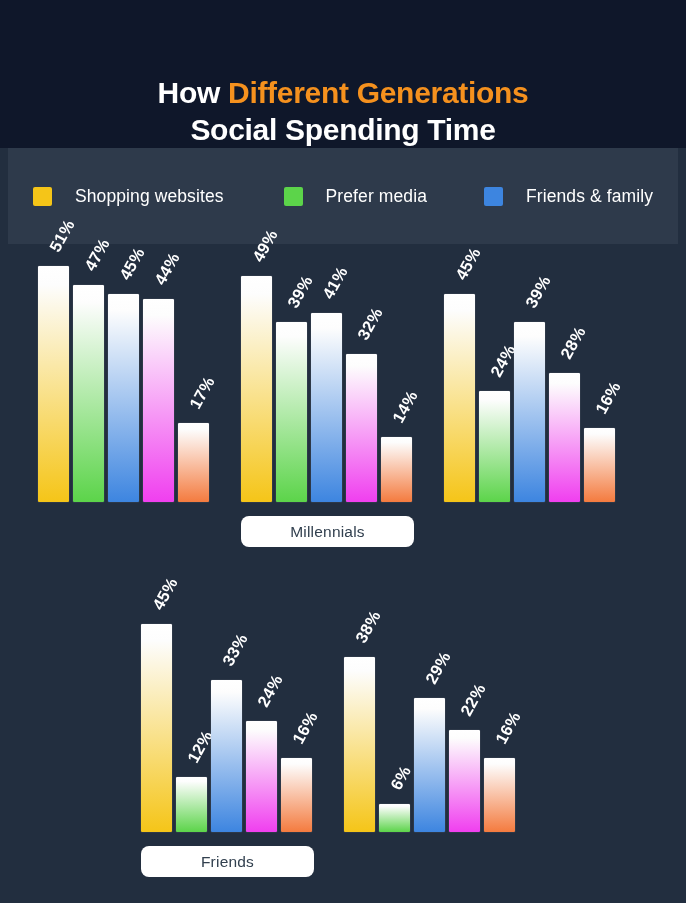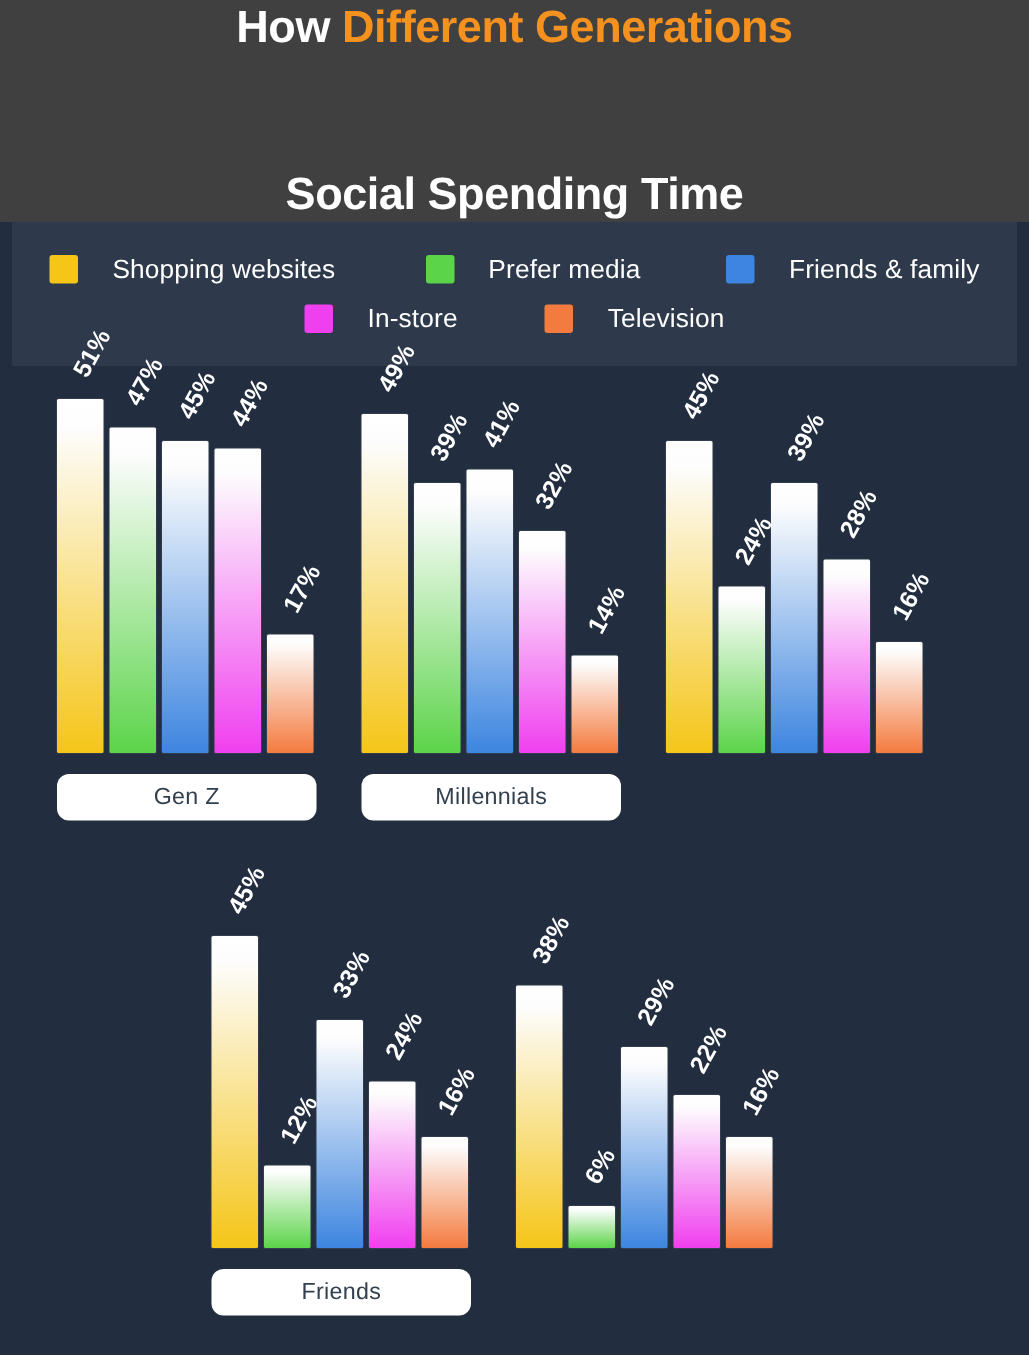--- a/index.html
+++ b/index.html
@@ -7,22 +7,22 @@
     width:686px;height:903px;overflow:hidden;
     background:#222e3f;
     font-family:"Liberation Sans","DejaVu Sans",sans-serif;
     -webkit-font-smoothing:antialiased;
   }
   #infographic{position:relative;width:686px;height:903px;background:#222e3f;}
 
   
   .header{
     position:absolute;left:0;top:0;width:686px;height:148px;
-    background:#404040;
-    display:flex;flex-direction:column;align-items:center;justify-content:space-between;
+    background:#0f172a;
+    display:flex;flex-direction:column;align-items:center;justify-content:flex-end;
   }
   .title-line{
     font-size:30px;font-weight:bold;line-height:1.24;
     letter-spacing:-0.3px;color:#ffffff;white-space:nowrap;
   }
   .title-accent{color:#f5911e;}
 
   
   .legend{
     position:absolute;left:8px;top:148px;width:670px;height:96px;
@@ -89,155 +89,144 @@
         </div>
         <div class="legend-item" style="margin-left: 60px;">
           <span class="swatch" style="background: rgb(92, 212, 74);"></span>
           <span class="legend-label">Prefer media</span>
         </div>
         <div class="legend-item" style="margin-left: 57px;">
           <span class="swatch" style="background: rgb(61, 133, 224);"></span>
           <span class="legend-label">Friends &amp; family</span>
         </div>
       </div>
-    <div class="legend-row" id="legend-row-2">
-        <div class="legend-item">
-          <span class="swatch" style="background: rgb(240, 63, 239);"></span>
-          <span class="legend-label">In-store</span>
-        </div>
-        <div class="legend-item" style="margin-left: 58px;">
-          <span class="swatch" style="background: rgb(244, 123, 63);"></span>
-          <span class="legend-label">Television</span>
+  </div>
+
+  <div class="panel">
+    <div class="chart-row row-top" id="chart-row-top">
+        <div class="group">
+          <div class="plot">
+            <div class="bar-slot">
+              <span class="val" style="bottom: 242px; transform: rotate(-61deg);">51%</span>
+              <div class="bar" style="height: 236px; background: linear-gradient(rgb(255, 255, 255) 0%, rgb(253, 253, 253) 8%, rgb(245, 197, 24) 100%);"></div>
+            </div>
+            <div class="bar-slot">
+              <span class="val" style="bottom: 223px; transform: rotate(-61deg);">47%</span>
+              <div class="bar" style="height: 217px; background: linear-gradient(rgb(255, 255, 255) 0%, rgb(253, 253, 253) 8%, rgb(92, 212, 74) 100%);"></div>
+            </div>
+            <div class="bar-slot">
+              <span class="val" style="bottom: 214px; transform: rotate(-61deg);">45%</span>
+              <div class="bar" style="height: 208px; background: linear-gradient(rgb(255, 255, 255) 0%, rgb(253, 253, 253) 8%, rgb(61, 133, 224) 100%);"></div>
+            </div>
+            <div class="bar-slot">
+              <span class="val" style="bottom: 209px; transform: rotate(-61deg);">44%</span>
+              <div class="bar" style="height: 203px; background: linear-gradient(rgb(255, 255, 255) 0%, rgb(253, 253, 253) 8%, rgb(240, 63, 239) 100%);"></div>
+            </div>
+            <div class="bar-slot">
+              <span class="val" style="bottom: 85px; transform: rotate(-61deg);">17%</span>
+              <div class="bar" style="height: 79px; background: linear-gradient(rgb(255, 255, 255) 0%, rgb(253, 253, 253) 8%, rgb(244, 123, 63) 100%);"></div>
+            </div>
+          </div>
+        </div>
+        <div class="group">
+          <div class="plot">
+            <div class="bar-slot">
+              <span class="val" style="bottom: 232px; transform: rotate(-61deg);">49%</span>
+              <div class="bar" style="height: 226px; background: linear-gradient(rgb(255, 255, 255) 0%, rgb(253, 253, 253) 8%, rgb(245, 197, 24) 100%);"></div>
+            </div>
+            <div class="bar-slot">
+              <span class="val" style="bottom: 186px; transform: rotate(-61deg);">39%</span>
+              <div class="bar" style="height: 180px; background: linear-gradient(rgb(255, 255, 255) 0%, rgb(253, 253, 253) 8%, rgb(92, 212, 74) 100%);"></div>
+            </div>
+            <div class="bar-slot">
+              <span class="val" style="bottom: 195px; transform: rotate(-61deg);">41%</span>
+              <div class="bar" style="height: 189px; background: linear-gradient(rgb(255, 255, 255) 0%, rgb(253, 253, 253) 8%, rgb(61, 133, 224) 100%);"></div>
+            </div>
+            <div class="bar-slot">
+              <span class="val" style="bottom: 154px; transform: rotate(-61deg);">32%</span>
+              <div class="bar" style="height: 148px; background: linear-gradient(rgb(255, 255, 255) 0%, rgb(253, 253, 253) 8%, rgb(240, 63, 239) 100%);"></div>
+            </div>
+            <div class="bar-slot">
+              <span class="val" style="bottom: 71px; transform: rotate(-61deg);">14%</span>
+              <div class="bar" style="height: 65px; background: linear-gradient(rgb(255, 255, 255) 0%, rgb(253, 253, 253) 8%, rgb(244, 123, 63) 100%);"></div>
+            </div>
+          </div>
+          <div class="pill">Millennials</div>
+        </div>
+        <div class="group">
+          <div class="plot">
+            <div class="bar-slot">
+              <span class="val" style="bottom: 214px; transform: rotate(-61deg);">45%</span>
+              <div class="bar" style="height: 208px; background: linear-gradient(rgb(255, 255, 255) 0%, rgb(253, 253, 253) 8%, rgb(245, 197, 24) 100%);"></div>
+            </div>
+            <div class="bar-slot">
+              <span class="val" style="bottom: 117px; transform: rotate(-61deg);">24%</span>
+              <div class="bar" style="height: 111px; background: linear-gradient(rgb(255, 255, 255) 0%, rgb(253, 253, 253) 8%, rgb(92, 212, 74) 100%);"></div>
+            </div>
+            <div class="bar-slot">
+              <span class="val" style="bottom: 186px; transform: rotate(-61deg);">39%</span>
+              <div class="bar" style="height: 180px; background: linear-gradient(rgb(255, 255, 255) 0%, rgb(253, 253, 253) 8%, rgb(61, 133, 224) 100%);"></div>
+            </div>
+            <div class="bar-slot">
+              <span class="val" style="bottom: 135px; transform: rotate(-61deg);">28%</span>
+              <div class="bar" style="height: 129px; background: linear-gradient(rgb(255, 255, 255) 0%, rgb(253, 253, 253) 8%, rgb(240, 63, 239) 100%);"></div>
+            </div>
+            <div class="bar-slot">
+              <span class="val" style="bottom: 80px; transform: rotate(-61deg);">16%</span>
+              <div class="bar" style="height: 74px; background: linear-gradient(rgb(255, 255, 255) 0%, rgb(253, 253, 253) 8%, rgb(244, 123, 63) 100%);"></div>
+            </div>
+          </div>
+        </div>
+      </div>
+    <div class="chart-row row-bottom" id="chart-row-bottom">
+        <div class="group">
+          <div class="plot">
+            <div class="bar-slot">
+              <span class="val" style="bottom: 214px; transform: rotate(-61deg);">45%</span>
+              <div class="bar" style="height: 208px; background: linear-gradient(rgb(255, 255, 255) 0%, rgb(253, 253, 253) 8%, rgb(245, 197, 24) 100%);"></div>
+            </div>
+            <div class="bar-slot">
+              <span class="val" style="bottom: 61px; transform: rotate(-61deg);">12%</span>
+              <div class="bar" style="height: 55px; background: linear-gradient(rgb(255, 255, 255) 0%, rgb(253, 253, 253) 8%, rgb(92, 212, 74) 100%);"></div>
+            </div>
+            <div class="bar-slot">
+              <span class="val" style="bottom: 158px; transform: rotate(-61deg);">33%</span>
+              <div class="bar" style="height: 152px; background: linear-gradient(rgb(255, 255, 255) 0%, rgb(253, 253, 253) 8%, rgb(61, 133, 224) 100%);"></div>
+            </div>
+            <div class="bar-slot">
+              <span class="val" style="bottom: 117px; transform: rotate(-61deg);">24%</span>
+              <div class="bar" style="height: 111px; background: linear-gradient(rgb(255, 255, 255) 0%, rgb(253, 253, 253) 8%, rgb(240, 63, 239) 100%);"></div>
+            </div>
+            <div class="bar-slot">
+              <span class="val" style="bottom: 80px; transform: rotate(-61deg);">16%</span>
+              <div class="bar" style="height: 74px; background: linear-gradient(rgb(255, 255, 255) 0%, rgb(253, 253, 253) 8%, rgb(244, 123, 63) 100%);"></div>
+            </div>
+          </div>
+          <div class="pill">Friends</div>
+        </div>
+        <div class="group">
+          <div class="plot">
+            <div class="bar-slot">
+              <span class="val" style="bottom: 181px; transform: rotate(-61deg);">38%</span>
+              <div class="bar" style="height: 175px; background: linear-gradient(rgb(255, 255, 255) 0%, rgb(253, 253, 253) 8%, rgb(245, 197, 24) 100%);"></div>
+            </div>
+            <div class="bar-slot">
+              <span class="val" style="bottom: 34px; transform: rotate(-61deg);">6%</span>
+              <div class="bar" style="height: 28px; background: linear-gradient(rgb(255, 255, 255) 0%, rgb(253, 253, 253) 8%, rgb(92, 212, 74) 100%);"></div>
+            </div>
+            <div class="bar-slot">
+              <span class="val" style="bottom: 140px; transform: rotate(-61deg);">29%</span>
+              <div class="bar" style="height: 134px; background: linear-gradient(rgb(255, 255, 255) 0%, rgb(253, 253, 253) 8%, rgb(61, 133, 224) 100%);"></div>
+            </div>
+            <div class="bar-slot">
+              <span class="val" style="bottom: 108px; transform: rotate(-61deg);">22%</span>
+              <div class="bar" style="height: 102px; background: linear-gradient(rgb(255, 255, 255) 0%, rgb(253, 253, 253) 8%, rgb(240, 63, 239) 100%);"></div>
+            </div>
+            <div class="bar-slot">
+              <span class="val" style="bottom: 80px; transform: rotate(-61deg);">16%</span>
+              <div class="bar" style="height: 74px; background: linear-gradient(rgb(255, 255, 255) 0%, rgb(253, 253, 253) 8%, rgb(244, 123, 63) 100%);"></div>
+            </div>
+          </div>
         </div>
       </div>
   </div>
 
-  <div class="panel">
-    <div class="chart-row row-top" id="chart-row-top">
-        <div class="group">
-          <div class="plot">
-            <div class="bar-slot">
-              <span class="val" style="bottom: 242px; transform: rotate(-61deg);">51%</span>
-              <div class="bar" style="height: 236px; background: linear-gradient(rgb(255, 255, 255) 0%, rgb(253, 253, 253) 8%, rgb(245, 197, 24) 100%);"></div>
-            </div>
-            <div class="bar-slot">
-              <span class="val" style="bottom: 223px; transform: rotate(-61deg);">47%</span>
-              <div class="bar" style="height: 217px; background: linear-gradient(rgb(255, 255, 255) 0%, rgb(253, 253, 253) 8%, rgb(92, 212, 74) 100%);"></div>
-            </div>
-            <div class="bar-slot">
-              <span class="val" style="bottom: 214px; transform: rotate(-61deg);">45%</span>
-              <div class="bar" style="height: 208px; background: linear-gradient(rgb(255, 255, 255) 0%, rgb(253, 253, 253) 8%, rgb(61, 133, 224) 100%);"></div>
-            </div>
-            <div class="bar-slot">
-              <span class="val" style="bottom: 209px; transform: rotate(-61deg);">44%</span>
-              <div class="bar" style="height: 203px; background: linear-gradient(rgb(255, 255, 255) 0%, rgb(253, 253, 253) 8%, rgb(240, 63, 239) 100%);"></div>
-            </div>
-            <div class="bar-slot">
-              <span class="val" style="bottom: 85px; transform: rotate(-61deg);">17%</span>
-              <div class="bar" style="height: 79px; background: linear-gradient(rgb(255, 255, 255) 0%, rgb(253, 253, 253) 8%, rgb(244, 123, 63) 100%);"></div>
-            </div>
-          </div>
-          <div class="pill">Gen Z</div>
-        </div>
-        <div class="group">
-          <div class="plot">
-            <div class="bar-slot">
-              <span class="val" style="bottom: 232px; transform: rotate(-61deg);">49%</span>
-              <div class="bar" style="height: 226px; background: linear-gradient(rgb(255, 255, 255) 0%, rgb(253, 253, 253) 8%, rgb(245, 197, 24) 100%);"></div>
-            </div>
-            <div class="bar-slot">
-              <span class="val" style="bottom: 186px; transform: rotate(-61deg);">39%</span>
-              <div class="bar" style="height: 180px; background: linear-gradient(rgb(255, 255, 255) 0%, rgb(253, 253, 253) 8%, rgb(92, 212, 74) 100%);"></div>
-            </div>
-            <div class="bar-slot">
-              <span class="val" style="bottom: 195px; transform: rotate(-61deg);">41%</span>
-              <div class="bar" style="height: 189px; background: linear-gradient(rgb(255, 255, 255) 0%, rgb(253, 253, 253) 8%, rgb(61, 133, 224) 100%);"></div>
-            </div>
-            <div class="bar-slot">
-              <span class="val" style="bottom: 154px; transform: rotate(-61deg);">32%</span>
-              <div class="bar" style="height: 148px; background: linear-gradient(rgb(255, 255, 255) 0%, rgb(253, 253, 253) 8%, rgb(240, 63, 239) 100%);"></div>
-            </div>
-            <div class="bar-slot">
-              <span class="val" style="bottom: 71px; transform: rotate(-61deg);">14%</span>
-              <div class="bar" style="height: 65px; background: linear-gradient(rgb(255, 255, 255) 0%, rgb(253, 253, 253) 8%, rgb(244, 123, 63) 100%);"></div>
-            </div>
-          </div>
-          <div class="pill">Millennials</div>
-        </div>
-        <div class="group">
-          <div class="plot">
-            <div class="bar-slot">
-              <span class="val" style="bottom: 214px; transform: rotate(-61deg);">45%</span>
-              <div class="bar" style="height: 208px; background: linear-gradient(rgb(255, 255, 255) 0%, rgb(253, 253, 253) 8%, rgb(245, 197, 24) 100%);"></div>
-            </div>
-            <div class="bar-slot">
-              <span class="val" style="bottom: 117px; transform: rotate(-61deg);">24%</span>
-              <div class="bar" style="height: 111px; background: linear-gradient(rgb(255, 255, 255) 0%, rgb(253, 253, 253) 8%, rgb(92, 212, 74) 100%);"></div>
-            </div>
-            <div class="bar-slot">
-              <span class="val" style="bottom: 186px; transform: rotate(-61deg);">39%</span>
-              <div class="bar" style="height: 180px; background: linear-gradient(rgb(255, 255, 255) 0%, rgb(253, 253, 253) 8%, rgb(61, 133, 224) 100%);"></div>
-            </div>
-            <div class="bar-slot">
-              <span class="val" style="bottom: 135px; transform: rotate(-61deg);">28%</span>
-              <div class="bar" style="height: 129px; background: linear-gradient(rgb(255, 255, 255) 0%, rgb(253, 253, 253) 8%, rgb(240, 63, 239) 100%);"></div>
-            </div>
-            <div class="bar-slot">
-              <span class="val" style="bottom: 80px; transform: rotate(-61deg);">16%</span>
-              <div class="bar" style="height: 74px; background: linear-gradient(rgb(255, 255, 255) 0%, rgb(253, 253, 253) 8%, rgb(244, 123, 63) 100%);"></div>
-            </div>
-          </div>
-        </div>
-      </div>
-    <div class="chart-row row-bottom" id="chart-row-bottom">
-        <div class="group">
-          <div class="plot">
-            <div class="bar-slot">
-              <span class="val" style="bottom: 214px; transform: rotate(-61deg);">45%</span>
-              <div class="bar" style="height: 208px; background: linear-gradient(rgb(255, 255, 255) 0%, rgb(253, 253, 253) 8%, rgb(245, 197, 24) 100%);"></div>
-            </div>
-            <div class="bar-slot">
-              <span class="val" style="bottom: 61px; transform: rotate(-61deg);">12%</span>
-              <div class="bar" style="height: 55px; background: linear-gradient(rgb(255, 255, 255) 0%, rgb(253, 253, 253) 8%, rgb(92, 212, 74) 100%);"></div>
-            </div>
-            <div class="bar-slot">
-              <span class="val" style="bottom: 158px; transform: rotate(-61deg);">33%</span>
-              <div class="bar" style="height: 152px; background: linear-gradient(rgb(255, 255, 255) 0%, rgb(253, 253, 253) 8%, rgb(61, 133, 224) 100%);"></div>
-            </div>
-            <div class="bar-slot">
-              <span class="val" style="bottom: 117px; transform: rotate(-61deg);">24%</span>
-              <div class="bar" style="height: 111px; background: linear-gradient(rgb(255, 255, 255) 0%, rgb(253, 253, 253) 8%, rgb(240, 63, 239) 100%);"></div>
-            </div>
-            <div class="bar-slot">
-              <span class="val" style="bottom: 80px; transform: rotate(-61deg);">16%</span>
-              <div class="bar" style="height: 74px; background: linear-gradient(rgb(255, 255, 255) 0%, rgb(253, 253, 253) 8%, rgb(244, 123, 63) 100%);"></div>
-            </div>
-          </div>
-          <div class="pill">Friends</div>
-        </div>
-        <div class="group">
-          <div class="plot">
-            <div class="bar-slot">
-              <span class="val" style="bottom: 181px; transform: rotate(-61deg);">38%</span>
-              <div class="bar" style="height: 175px; background: linear-gradient(rgb(255, 255, 255) 0%, rgb(253, 253, 253) 8%, rgb(245, 197, 24) 100%);"></div>
-            </div>
-            <div class="bar-slot">
-              <span class="val" style="bottom: 34px; transform: rotate(-61deg);">6%</span>
-              <div class="bar" style="height: 28px; background: linear-gradient(rgb(255, 255, 255) 0%, rgb(253, 253, 253) 8%, rgb(92, 212, 74) 100%);"></div>
-            </div>
-            <div class="bar-slot">
-              <span class="val" style="bottom: 140px; transform: rotate(-61deg);">29%</span>
-              <div class="bar" style="height: 134px; background: linear-gradient(rgb(255, 255, 255) 0%, rgb(253, 253, 253) 8%, rgb(61, 133, 224) 100%);"></div>
-            </div>
-            <div class="bar-slot">
-              <span class="val" style="bottom: 108px; transform: rotate(-61deg);">22%</span>
-              <div class="bar" style="height: 102px; background: linear-gradient(rgb(255, 255, 255) 0%, rgb(253, 253, 253) 8%, rgb(240, 63, 239) 100%);"></div>
-            </div>
-            <div class="bar-slot">
-              <span class="val" style="bottom: 80px; transform: rotate(-61deg);">16%</span>
-              <div class="bar" style="height: 74px; background: linear-gradient(rgb(255, 255, 255) 0%, rgb(253, 253, 253) 8%, rgb(244, 123, 63) 100%);"></div>
-            </div>
-          </div>
-        </div>
-      </div>
-  </div>
-
 </div>
 
 </body></html>

